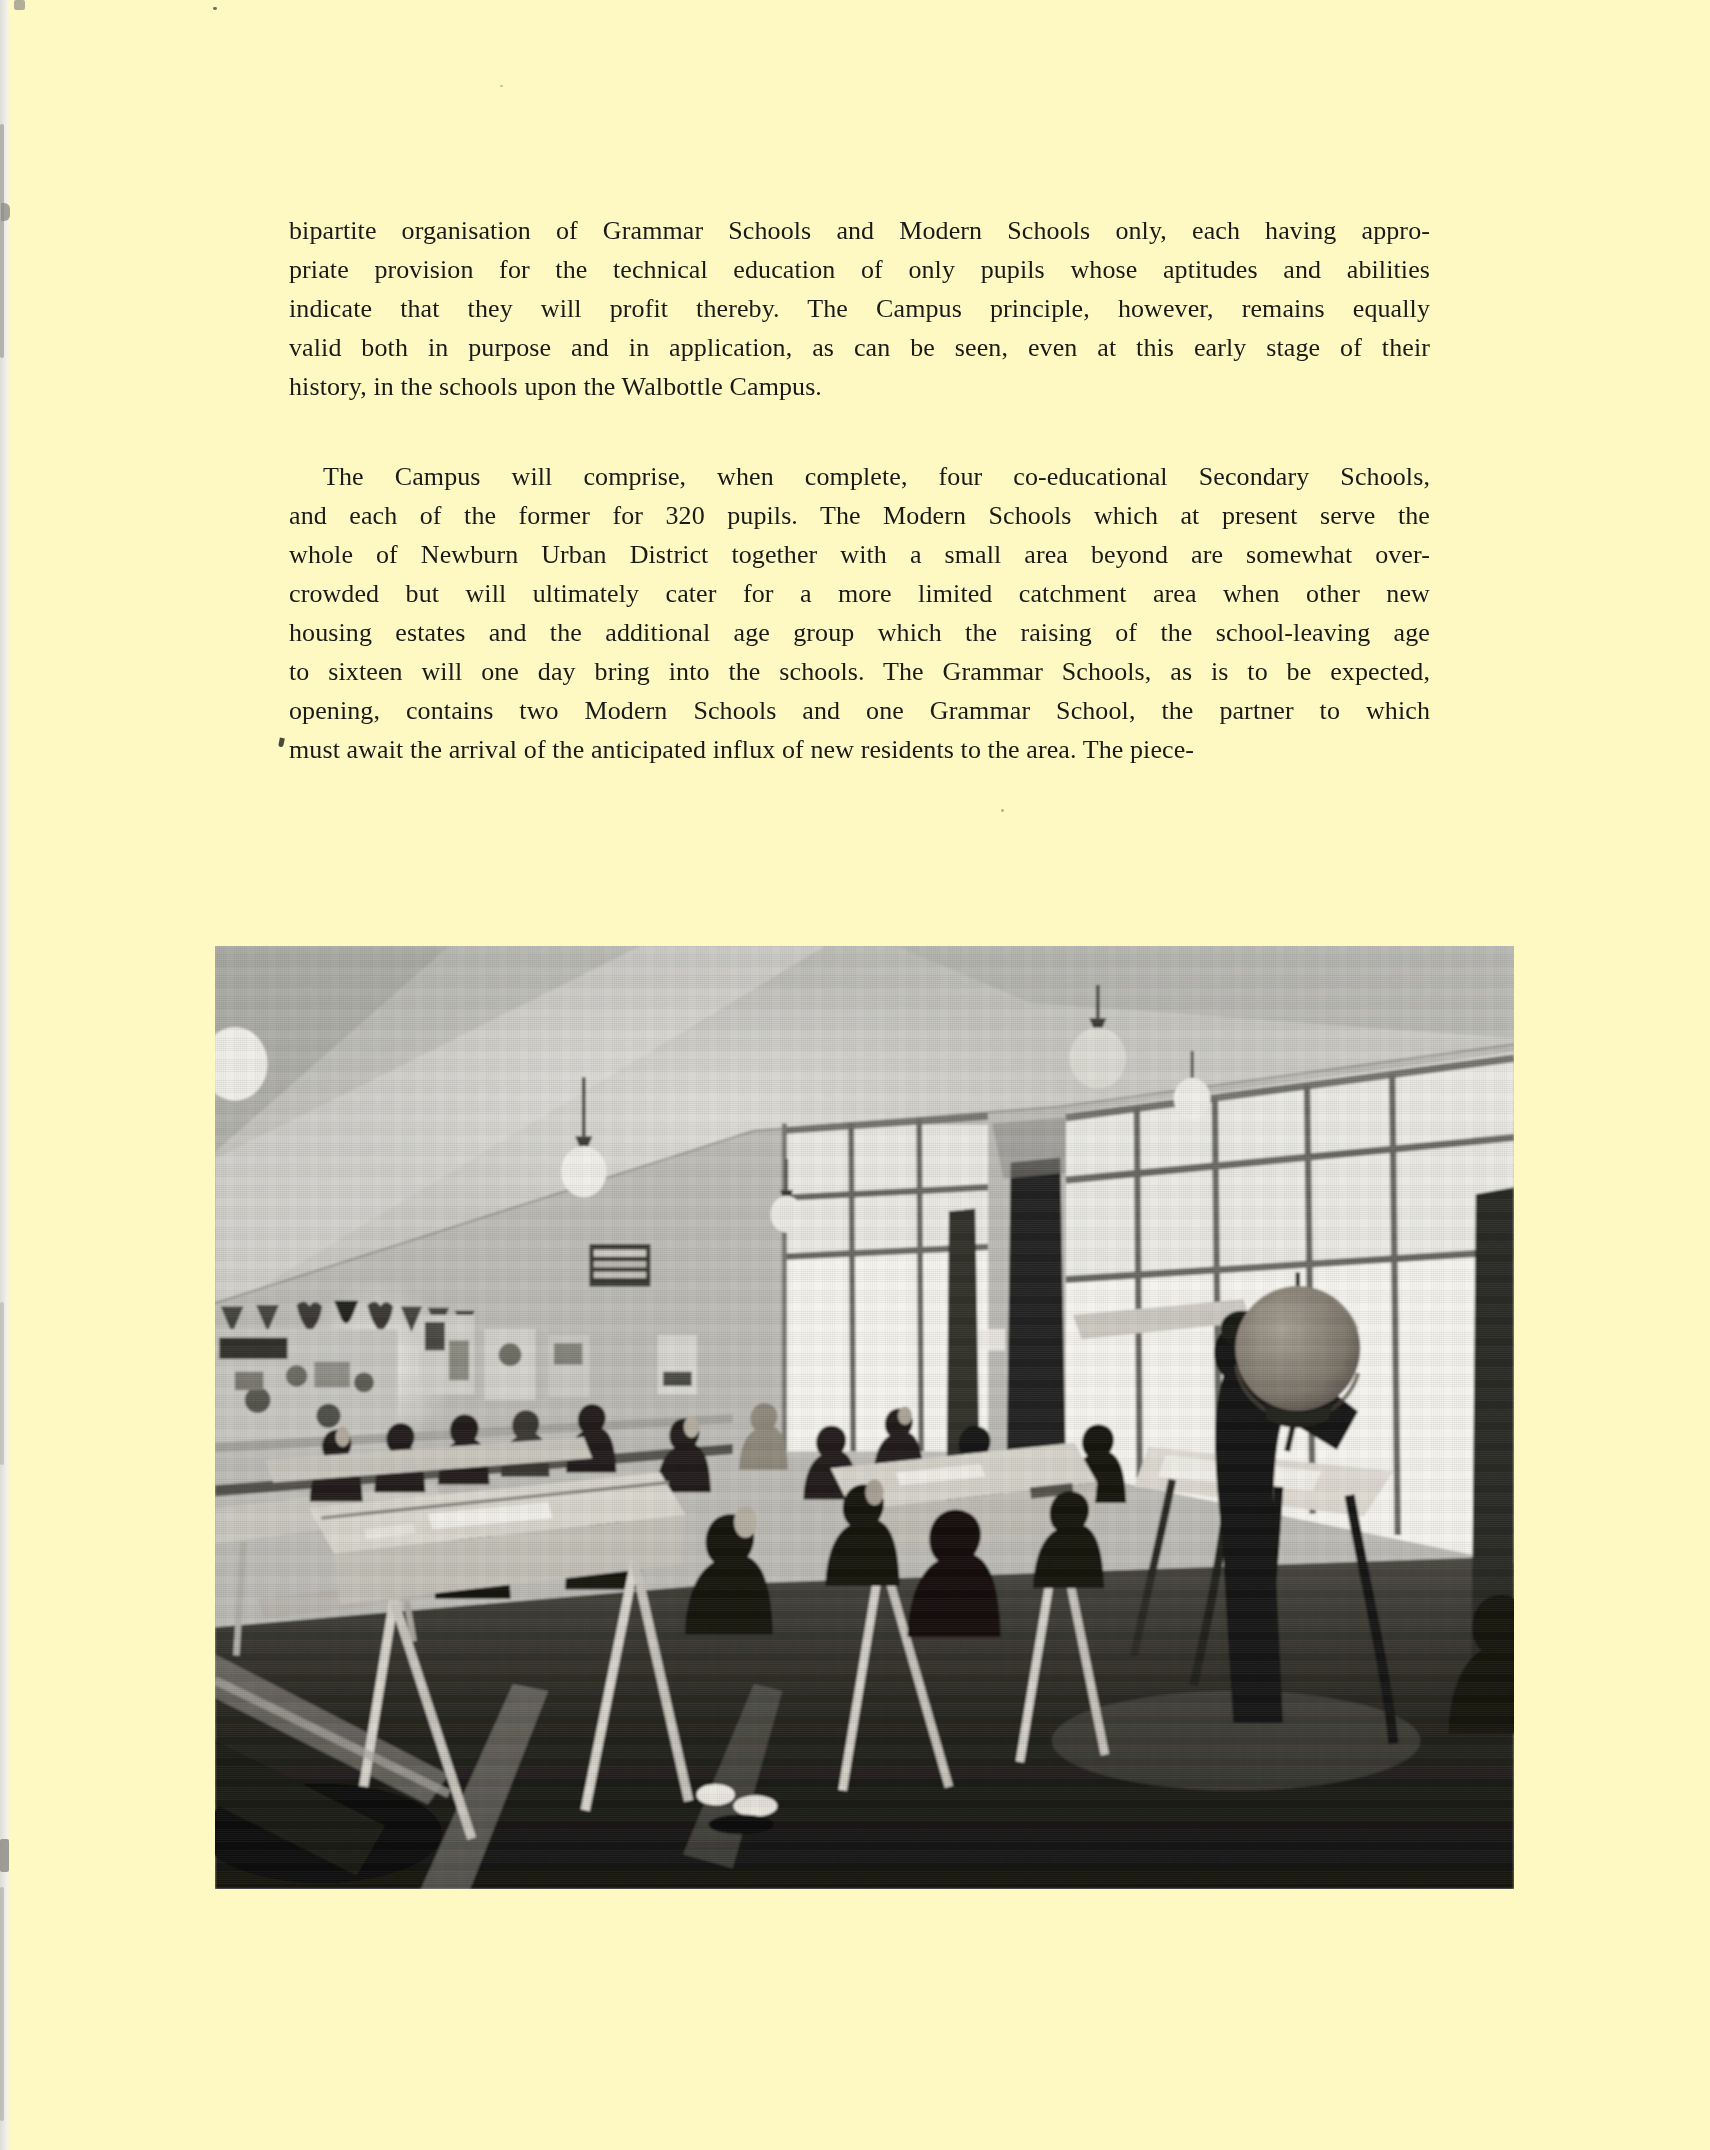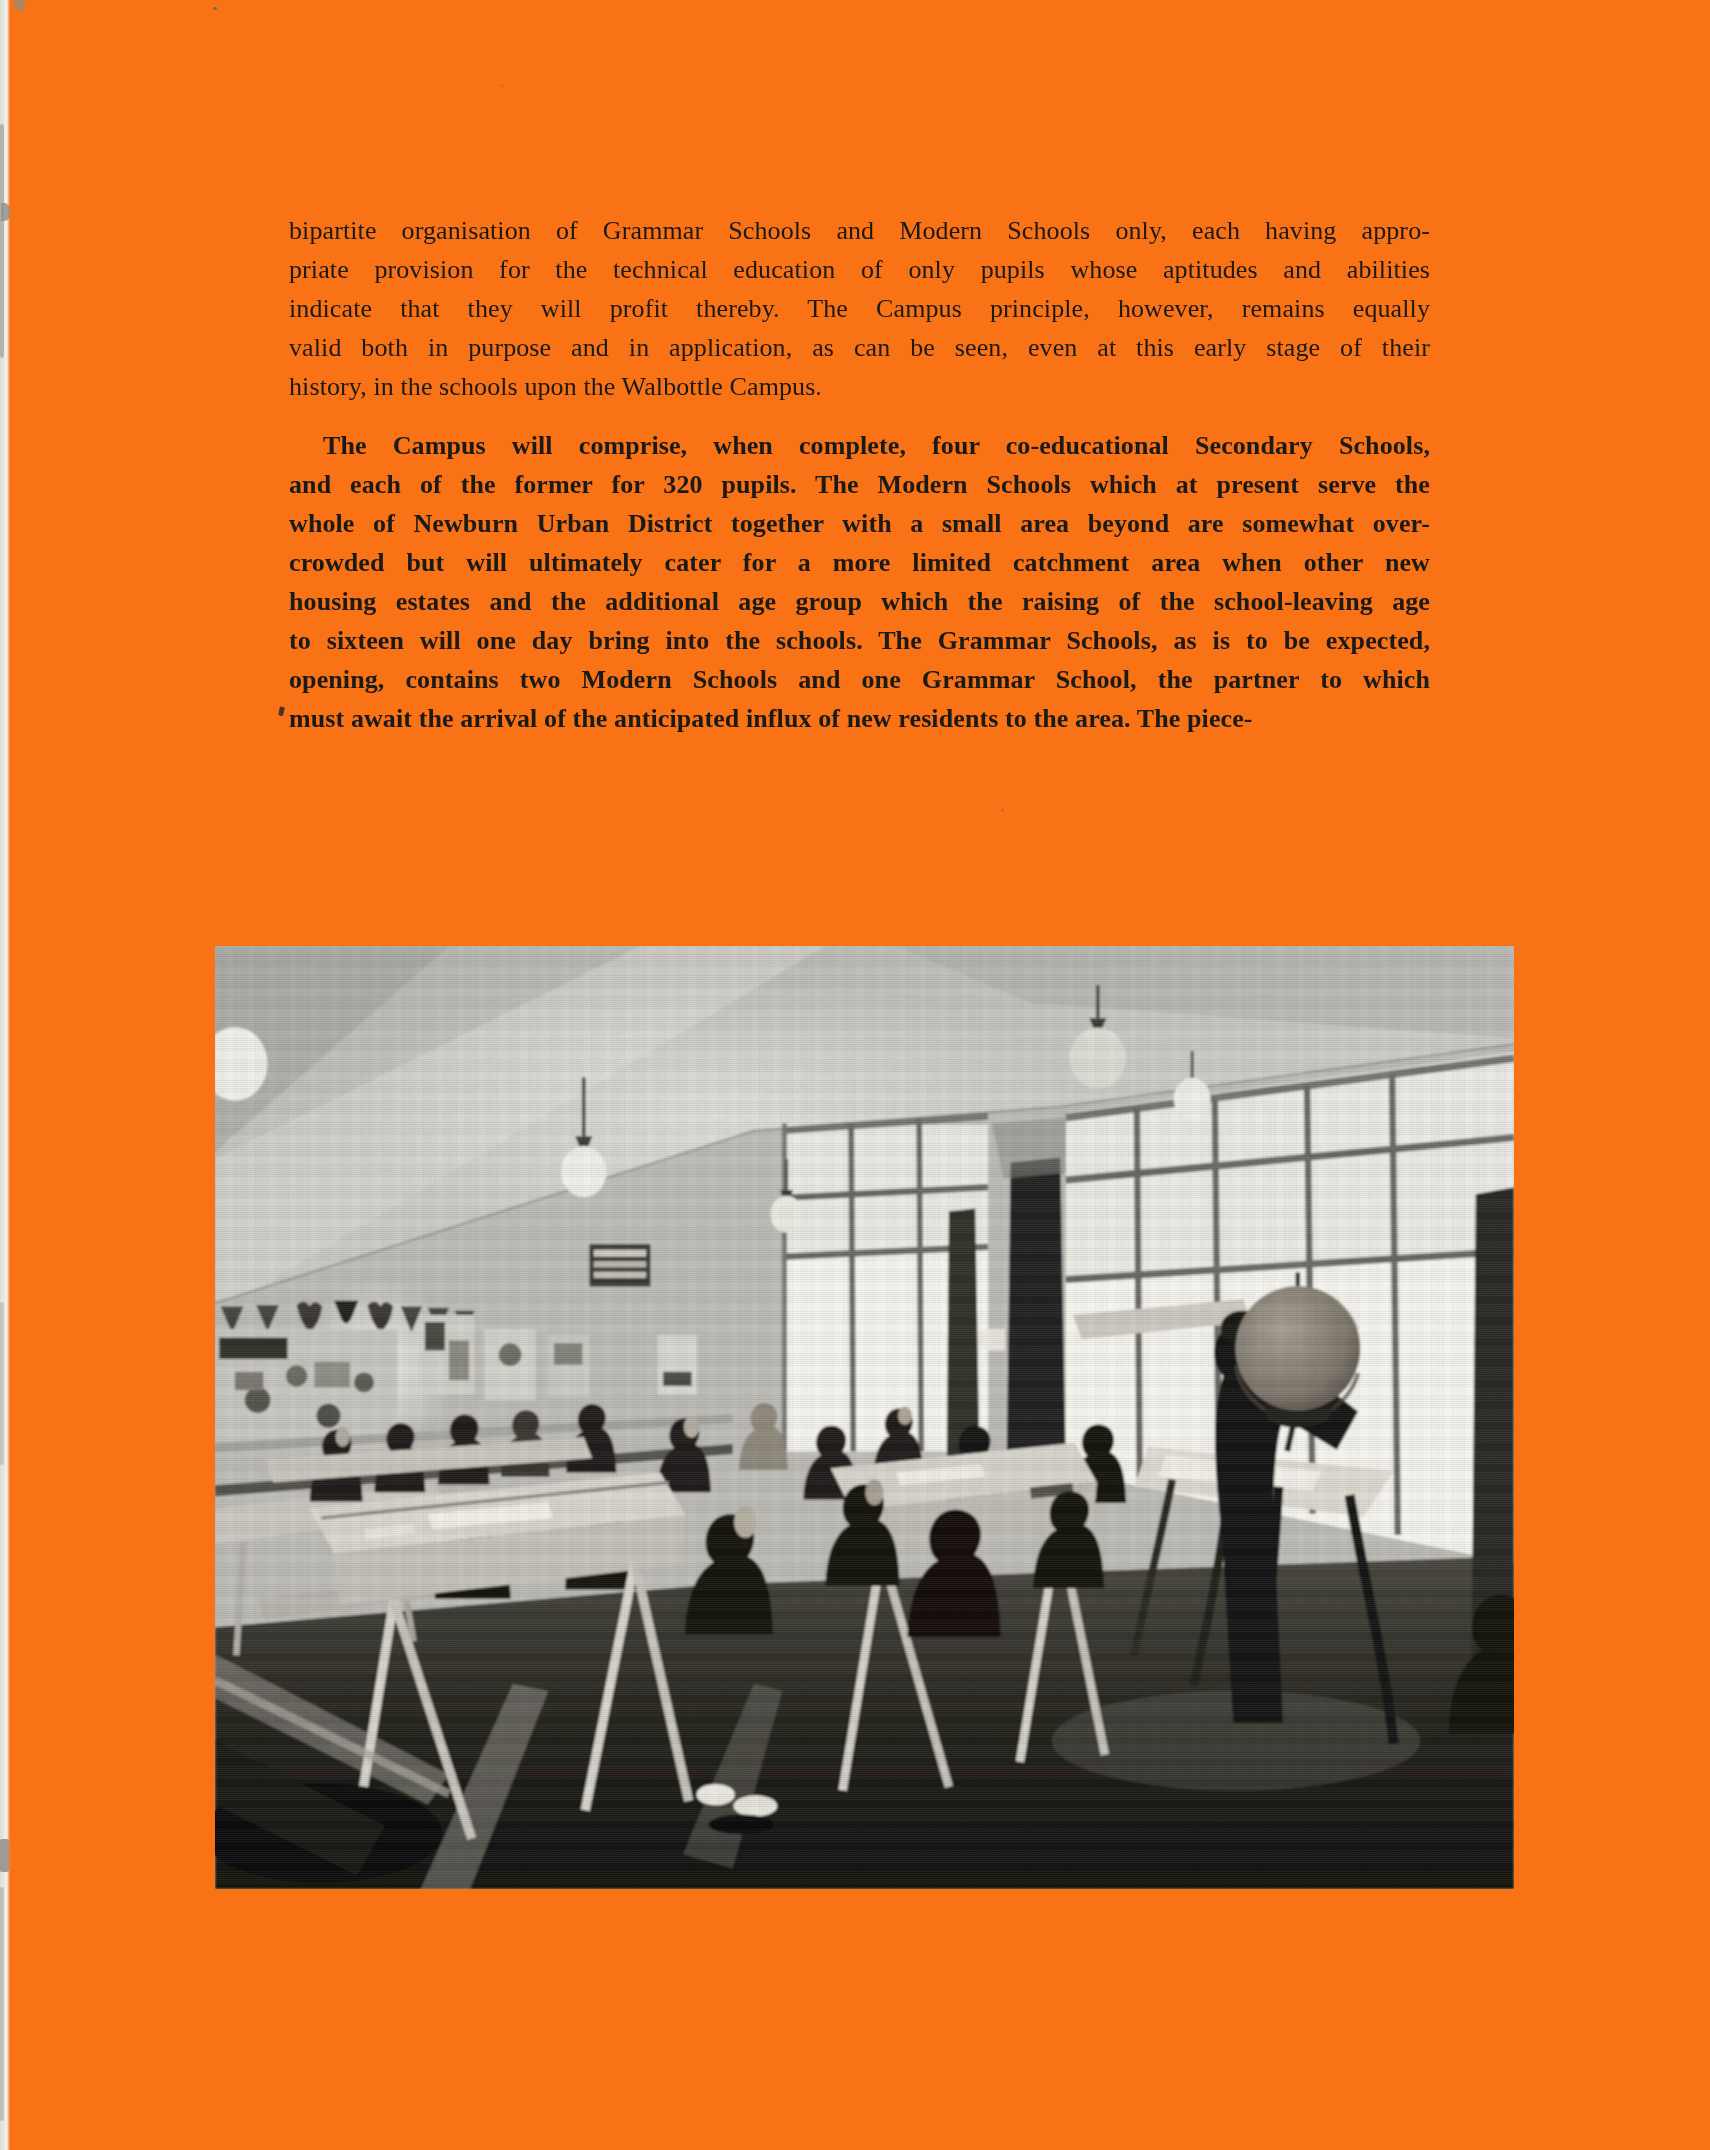--- a/index.html
+++ b/index.html
@@ -1,19 +1,19 @@
 <!DOCTYPE html>
 <html style="font-size:11.3px"><head>
 <meta charset="utf-8">
 <style>
   html,body{margin:0;padding:0;background:#888;}
   .page{
     position:relative;
     width:1711px;height:2151px;
-    background:#f97316;
+    background:#fef9c3;
     overflow:hidden;
     font-family:"Liberation Serif","DejaVu Serif",serif;
     color:#1a1a18;
   }
   
   .gutter{position:absolute;left:0;top:0;width:10px;height:100%;
     background:linear-gradient(90deg,#dddcd6,#f2f1ec 70%,rgba(248,247,242,0));}
   .smudge{position:absolute;background:#8f8d86;border-radius:2.1px;}
   .smudge.s1{left:0;top:124px;width:4.3px;height:234px;opacity:.55;}
   .smudge.s2{left:1.4px;top:203px;width:8.5px;height:18.4px;opacity:.8;border-radius:0 5.7px 5.7px 0;}
@@ -22,21 +22,21 @@
   .smudge.s5{left:0;top:1887px;width:3.5px;height:234px;opacity:.4;}
   .smudge.s6{left:14px;top:0;width:11.3px;height:10px;opacity:.7;}
   .speck{position:absolute;background:#6d6b66;border-radius:50%;}
   
   .text-block{
     position:absolute;left:289px;top:211px;width:1141px;
     font-size:26px;line-height:39px;letter-spacing:0.1px;
   }
   .line{height:39px;text-align:justify;text-align-last:justify;white-space:normal;}
   .line.flush{text-align-last:left;}
-  .para2{margin-top:20px;position:relative;font-weight:bold;}
+  .para2{margin-top:51px;position:relative;}
   .para2 .line.first{padding-left:34px;}
   .comma-artifact{position:absolute;left:-10px;top:281px;width:5px;height:8.5px;
     border-radius:0 0 4.3px 4.3px;background:#2a2a28;transform:rotate(12deg);opacity:.85;}
   
   .photo{
     position:absolute;left:215px;top:946px;width:1299px;height:943px;
     background:#b9b9b4;overflow:hidden;
   }
   .photo svg{display:block;width:100%;height:100%;}
   .photo::after{ 

